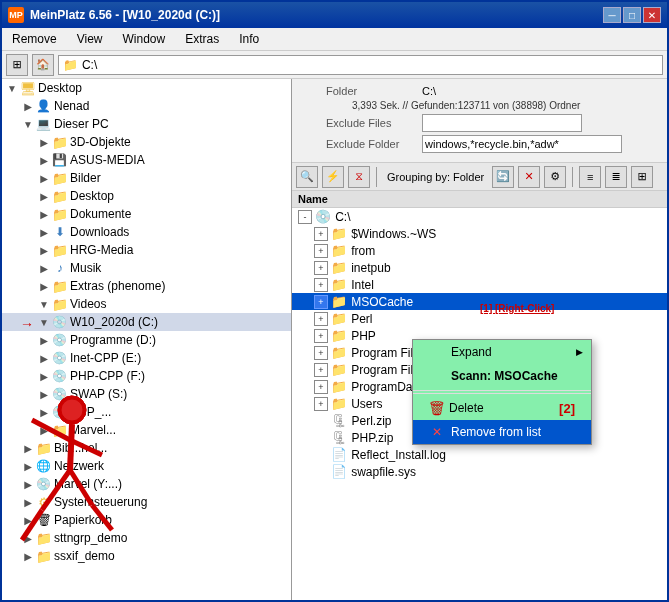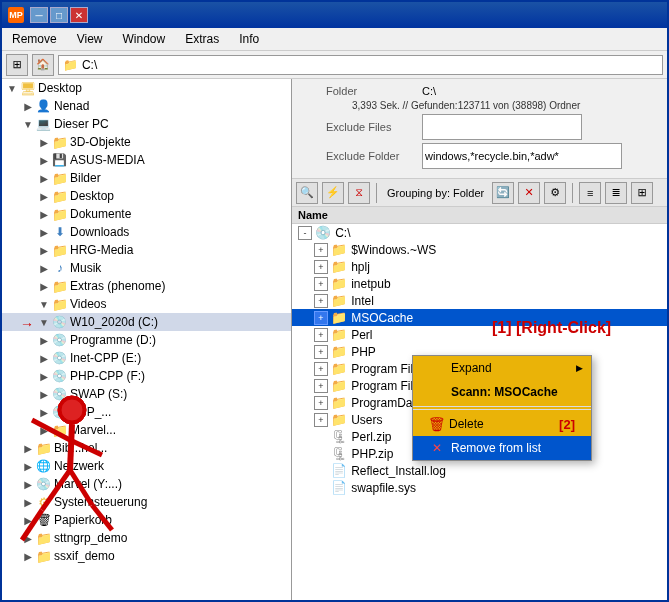--- a/index.html
+++ b/index.html
@@ -175,21 +175,21 @@
     }
     .info-value {
       color: #000;
     }
     .info-input {
       border: 1px solid #999;
       background: white;
       height: 18px;
       width: 160px;
       font-size: 11px;
-      padding: 12px 2px;
+      padding: 0 2px;
     }
 
     
     .file-toolbar {
       background: #e8e8e8;
       border-bottom: 1px solid #ccc;
       display: flex;
       align-items: center;
       padding: 2px 4px;
       gap: 4px;
@@ -248,21 +248,21 @@
     }
     .file-item .fi-icon {
       margin-right: 4px;
       font-size: 13px;
       flex-shrink: 0;
     }
 
     
     .context-menu {
       position: absolute;
-      background: #eab308;
+      background: #86efac;
       border: 1px solid #888;
       box-shadow: 3px 3px 8px rgba(0,0,0,0.3);
       z-index: 100;
       min-width: 180px;
       font-size: 12px;
     }
     .ctx-item {
       padding: 4px 16px;
       cursor: pointer;
       display: flex;
@@ -307,20 +307,21 @@
   </style>
 </head>
 <body>
 
 <div class="window">
 
   <div class="title-bar">
     <div class="title-bar-icon">
       <span>MP</span>
     </div>
+    <span class="title-bar-text">MeinPlatz 6.56 - [W10_2020d (C:)]</span>
     <div class="title-bar-buttons">
       <div class="title-btn">─</div>
       <div class="title-btn">□</div>
       <div class="title-btn close">✕</div>
     </div>
   </div>
 
   <div class="menu-bar">
     <span class="menu-item">Remove</span>
     <span class="menu-item">View</span>
@@ -554,21 +555,21 @@
 
         <div class="file-item" style="padding-left:22px;">
           <span class="expand-btn">+</span>
           <span class="fi-icon folder-icon">📁</span>
           <span>$Windows.~WS</span>
         </div>
 
         <div class="file-item" style="padding-left:22px;">
           <span class="expand-btn">+</span>
           <span class="fi-icon folder-icon">📁</span>
-          <span>hplj</span>
+          <span>from</span>
         </div>
 
         <div class="file-item" style="padding-left:22px;">
           <span class="expand-btn">+</span>
           <span class="fi-icon folder-icon">📁</span>
           <span>inetpub</span>
         </div>
 
         <div class="file-item" style="padding-left:22px;">
           <span class="expand-btn">+</span>
@@ -657,21 +658,21 @@
             <span class="ctx-icon ctx-delete-icon">🗑</span>
             <span>Delete</span>
             <span style="color:#cc0000; font-weight:bold; font-size:13px; margin-left:auto;">[2]</span>
           </div>
           <div class="ctx-item highlighted" style="background:#0055cc; color:white;">
             <span class="ctx-icon" style="color:#ff4444;">✕</span>
             <span>Remove from list</span>
           </div>
         </div>
 
-        <div class="annotation" style="top: 112px; left: 200px; font-size:16px;">
+        <div class="annotation" style="top: 112px; left: 188px; font-size:10px;text-decoration:underline;">
           <span>[1]  [Right-Click]</span>
         </div>
 
         <div style="position:absolute; top:150px; left:170px; color:#cc0000; font-size:24px; font-weight:bold; pointer-events:none;">
           →
         </div>
 
       </div>
     </div>
   </div>

